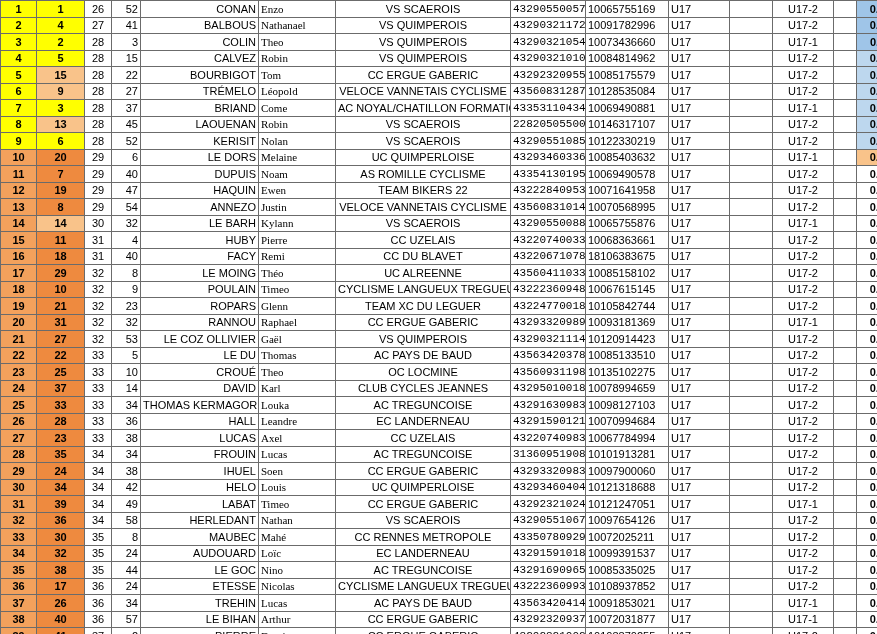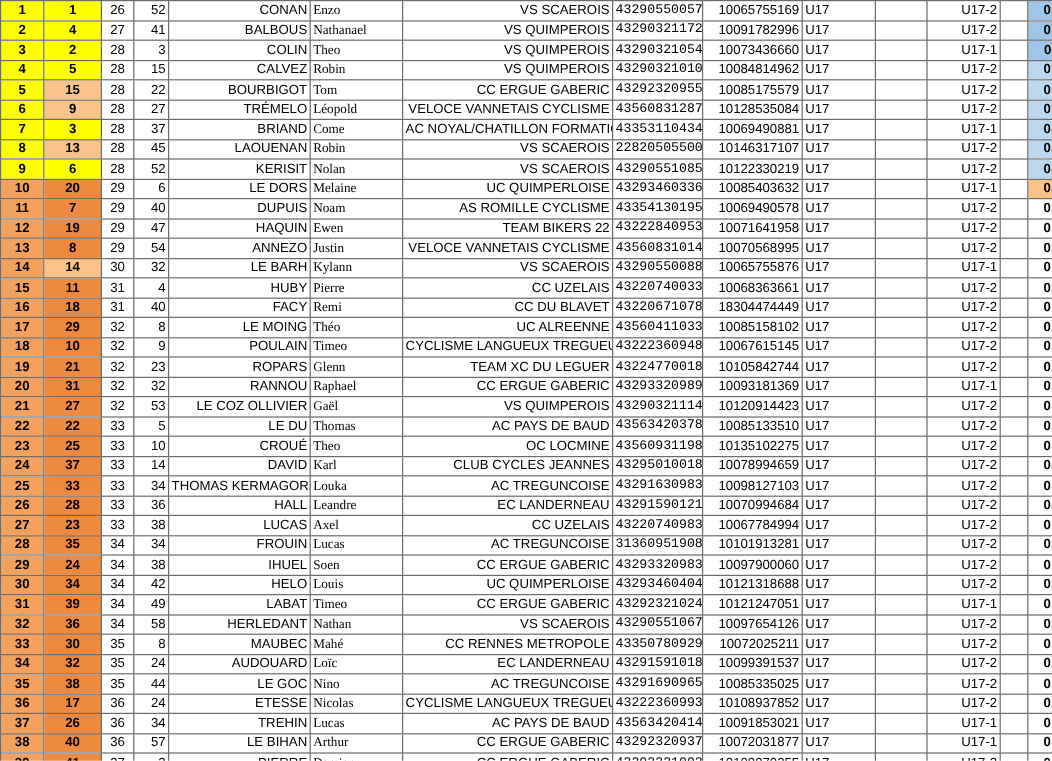--- a/index.html
+++ b/index.html
@@ -15,26 +15,26 @@
     overflow:hidden;
     white-space:nowrap;
     color:#000;
   }
   .c-rank{width:31px;text-align:center;}
   .c-rankcat{width:43px;text-align:center;}
   .c-a{width:22px;text-align:center;}
   .c-b{width:24px;text-align:right;}
   .c-name{width:113px;text-align:right;}
   .c-first{width:72px;text-align:left;font-family:Liberation Serif, serif;}
-  .c-club{width:170px;text-align:right;}
+  .c-club{width:170px;text-align:center;}
   .c-lic{width:70px;text-align:right;font-family:Liberation Mono, monospace;}
-  .c-uci{width:78px;text-align:right;}
+  .c-uci{width:78px;}
   .c-cat1{width:56px;text-align:left;}
   .c-blank{width:38px;}
-  .c-cat2{width:56px;text-align:right;margin-top:16px;}
+  .c-cat2{width:56px;text-align:center;margin-top:16px;}
   .c-blank2{width:18px;}
   .c-time{width:58px;text-align:center;}
 
   
   .f-yellow{background:#ffff00;}
   .f-orangelight{background:#f9c38a;}
   .f-orange{background:#f3a15c;}
   .f-orangedk{background:#ee8a3f;}
   .f-blue{background:#9fc5e8;}
   .f-bluelt{background:#bdd7ee;}
@@ -289,21 +289,21 @@
         </tr>
         <tr>
           <td class="c-rank f-orange bold">16</td>
           <td class="c-rankcat f-orangedk bold">18</td>
           <td class="c-a">31</td>
           <td class="c-b">40</td>
           <td class="c-name">FACY</td>
           <td class="c-first">Remi</td>
           <td class="c-club">CC DU BLAVET</td>
           <td class="c-lic">43220671078</td>
-          <td class="c-uci">18304474449</td>
+          <td class="c-uci">18106383675</td>
           <td class="c-cat1">U17</td>
           <td class="c-blank"></td>
           <td class="c-cat2">U17-2</td>
           <td class="c-blank2"></td>
           <td class="c-time f-none bold">0.04.48</td>
         </tr>
         <tr>
           <td class="c-rank f-orange bold">17</td>
           <td class="c-rankcat f-orangedk bold">29</td>
           <td class="c-a">32</td>

